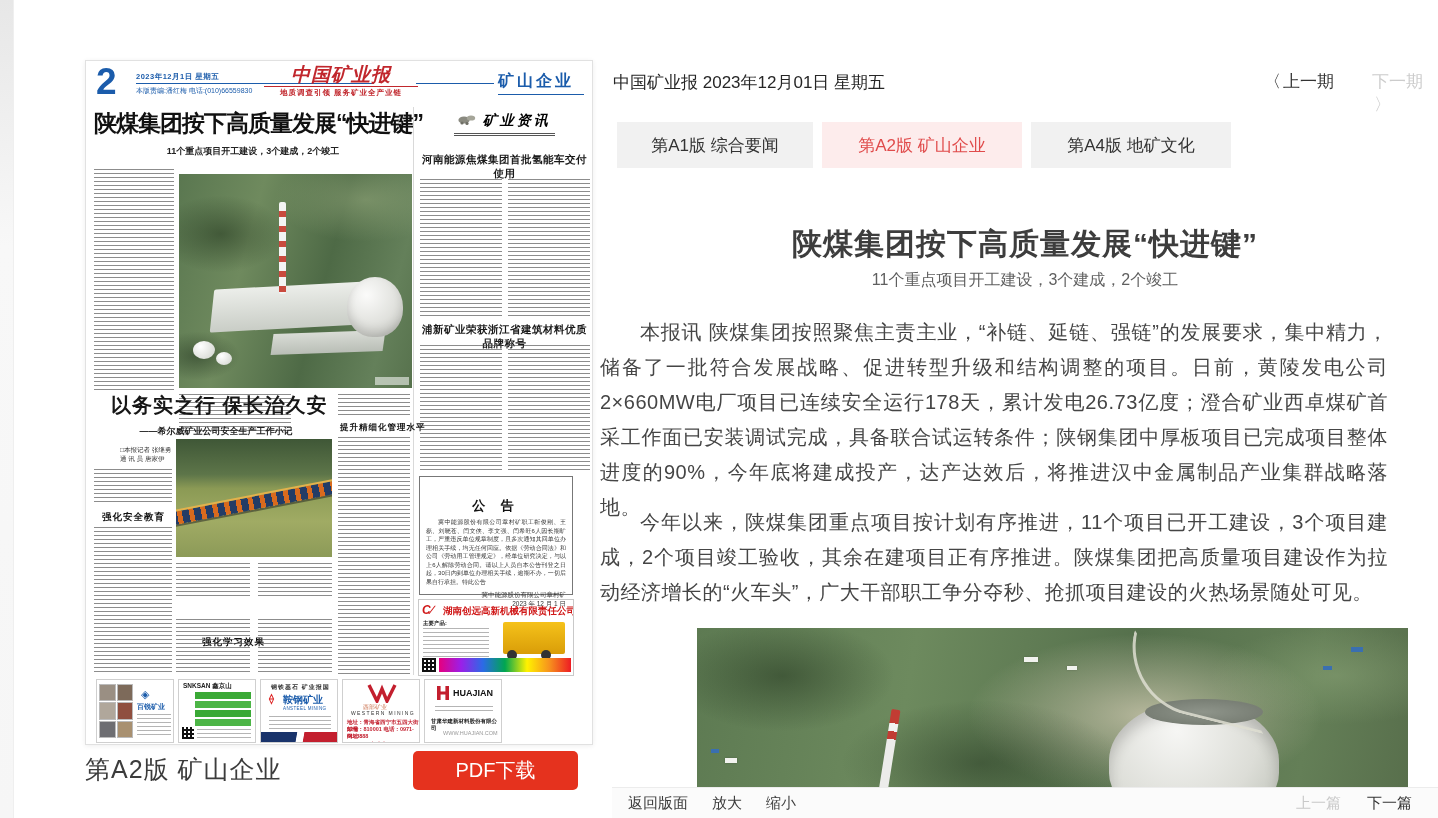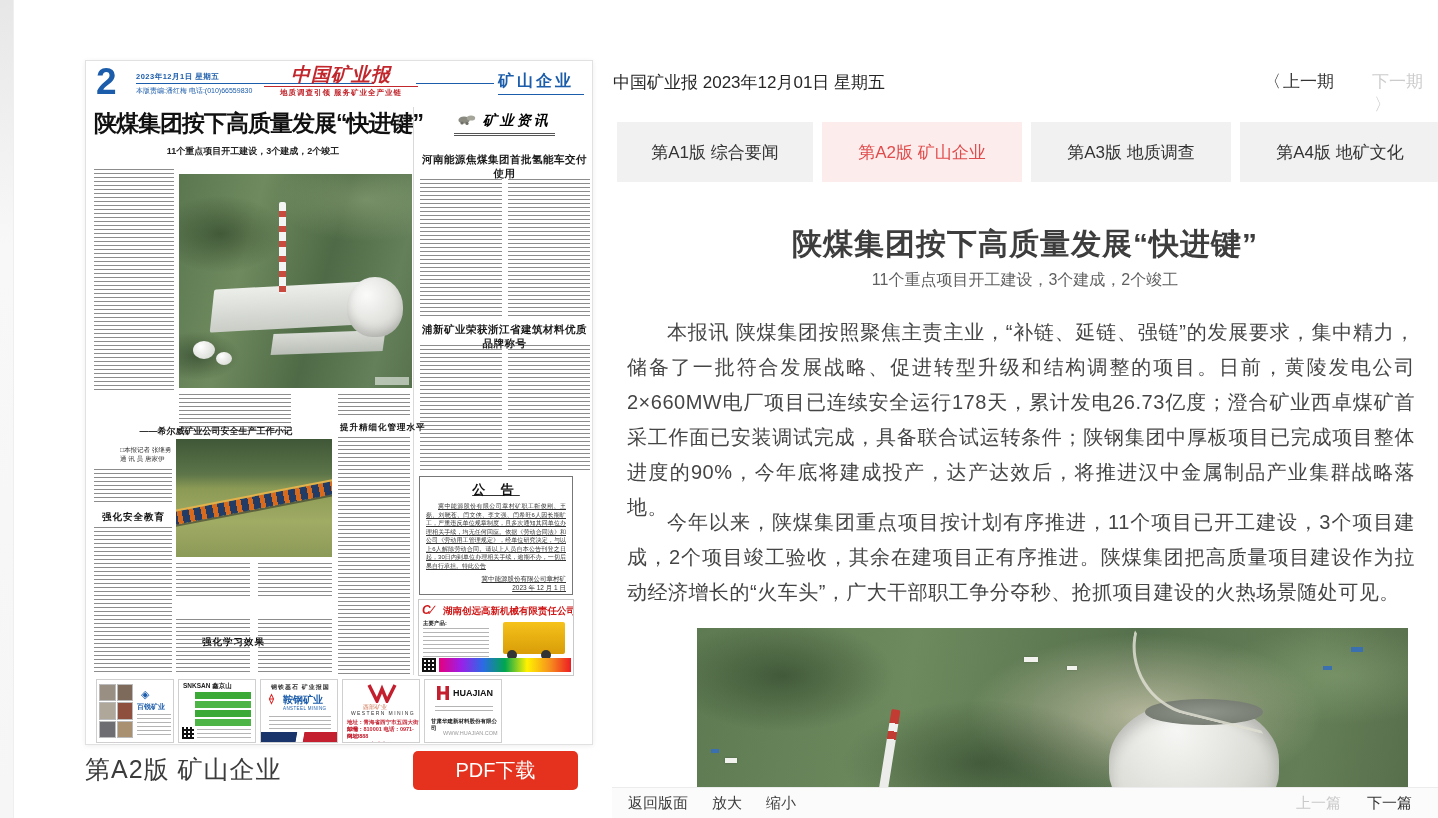--- a/index.html
+++ b/index.html
@@ -60,21 +60,21 @@
     background:repeating-linear-gradient(90deg,#d8ципa 0,#d86a1e 0 5px,#233c66 5px 12px);
     border-top:2px solid #e3b24c;box-shadow:0 2px 0 rgba(30,30,30,.5);}
   .p-subhead{font-size:9.5px;font-weight:bold;color:#111;letter-spacing:1px;}
 
   .nc-head{left:332px;top:50px;width:173px;text-align:center;}
   .nc-head-inner{display:inline-block;border-bottom:3px double #555;padding:0 4px 3px;}
   .nc-head-txt{font-size:14px;font-weight:bold;font-style:italic;color:#000000;letter-spacing:3px;
                font-family:"Liberation Serif",serif;}
   .nc-item{width:173px;text-align:center;font-size:10.5px;font-weight:bold;color:#1a1a1a;letter-spacing:.5px;}
 
-  .notice{left:333px;top:415px;width:154px;height:119px;border:1px solid #777;padding:4px 6px;text-decoration:underline;}
+  .notice{left:333px;top:415px;width:154px;height:119px;border:1px solid #777;padding:20px 6px;}
   .notice-title{text-align:center;font-size:13px;font-weight:bold;color:#111;letter-spacing:6px;}
   .notice-body{margin-top:3px;font-size:6px;line-height:8.5px;color:#333;text-align:justify;
                height:72px;overflow:hidden;text-indent:2em;}
   .notice-sign{text-align:right;font-size:6.5px;color:#333;line-height:9px;}
 
   .ad-cy{left:332px;top:538px;width:156px;height:77px;border:1px solid #c9c9c9;overflow:hidden;}
   .ad-cy-name{font-size:9.5px;font-weight:bold;color:#d01818;white-space:nowrap;}
   .cy-machine{background:linear-gradient(#f5c21a,#d99d08);border-radius:2px;}
   .rainbow{background:linear-gradient(90deg,#e6007e,#9b1fe8,#2b6be6,#00a650,#fff200,#f7941d,#ed1c24);}
   .qr{background:
@@ -94,28 +94,28 @@
            color:#fff;font-size:20px;font-family:"Liberation Sans",sans-serif;cursor:pointer;}
 
   
   .r-title{left:613px;top:71px;font-size:17px;color:#262626;}
   .issue-nav{top:70px;font-size:17px;}
   .issue-prev{left:1262px;color:#333;cursor:pointer;}
   .issue-next{left:1372px;color:#ccc;cursor:pointer;}
   .chev{display:inline-block;margin:0 2px;}
 
   .tabs{left:617px;top:122px;display:flex;gap:9px;}
-  .tab{width:200px;height:60px;display:flex;align-items:center;justify-content:center;
+  .tab{width:200px;height:46px;display:flex;align-items:center;justify-content:center;
        background:#f1f1f1;color:#333;font-size:17px;cursor:pointer;}
   .tab.first{width:196px;}
   .tab.active{background:#fdecec;color:#e04b4b;}
 
   .a-title{left:612px;top:224px;width:826px;text-align:center;font-size:30px;font-weight:600;color:#3d3d3d;letter-spacing:1px;}
   .a-sub{left:612px;top:270px;width:826px;text-align:center;font-size:16px;color:#5f5f5f;}
-  .a-body{left:627px;width:788px;font-size:20px;line-height:35px;color:#454545;
+  .a-body{left:600px;width:788px;font-size:20px;line-height:35px;color:#454545;
           text-align:justify;text-indent:2em;letter-spacing:.5px;}
 
   .big-photo{left:697px;top:628px;width:711px;height:159px;overflow:hidden;
     background-image:
       radial-gradient(160px 80px at 12% 30%,rgba(32,50,28,.5),transparent 70%),
       radial-gradient(200px 90px at 40% 85%,rgba(28,46,26,.45),transparent 70%),
       radial-gradient(260px 120px at 63% 55%,rgba(205,200,175,.8),transparent 68%),
       radial-gradient(180px 70px at 90% 30%,rgba(140,165,120,.5),transparent 70%),
       linear-gradient(100deg,#5d7a52,#6d8a5e 30%,#55704c 60%,#647f57 85%,#586f4c);}
   .bp-tower{left:58%;bottom:-34px;width:170px;height:120px;border-radius:50% 50% 40% 40%;
@@ -169,20 +169,21 @@
       <div class="abs plant-strip2"></div>
       <div class="abs chimney1"></div>
       <div class="abs ctower1"></div>
       <div class="abs tank" style="left:6%;top:78%;width:22px;height:18px;"></div>
       <div class="abs tank" style="left:16%;top:83%;width:16px;height:13px;"></div>
       <div class="abs caption-sq"></div>
     </div>
 
     <div class="abs ft" style="left:93px;top:333px;width:112px;height:40px;"></div>
 
+    <div class="abs p-headline2">以务实之行  保长治久安</div>
     <div class="abs p-sub2">——希尔威矿业公司安全生产工作小记</div>
     <div class="abs byline" style="left:34px;top:384px;">
       <div>□本报记者  张继勇</div>
       <div>通 讯 员  唐家伊</div>
     </div>
     <div class="abs ft" style="left:8px;top:408px;width:78px;height:36px;"></div>
     <div class="abs p-subhead" style="left:16px;top:450px;">强化安全教育</div>
     <div class="abs ft" style="left:8px;top:466px;width:78px;height:148px;"></div>
 
     <div class="abs photo-frame photo2">
@@ -297,21 +298,20 @@
   <div class="abs issue-nav issue-prev">
     <span class="chev">〈</span><span>上一期</span>
   </div>
   <div class="abs issue-nav issue-next">
     <span>下一期</span><span class="chev">〉</span>
   </div>
 
   <div class="abs tabs">
     <div class="tab first">第A1版 综合要闻</div>
     <div class="tab active">第A2版 矿山企业</div>
-    <div class="tab">第A3版 地质调查</div>
     <div class="tab">第A4版 地矿文化</div>
   </div>
 
   <h1 class="abs a-title" style="margin:0;">陕煤集团按下高质量发展“快进键”</h1>
   <div class="abs a-sub">11个重点项目开工建设，3个建成，2个竣工</div>
 
   <p class="abs a-body" style="top:315px;margin:0;">本报讯 陕煤集团按照聚焦主责主业，“补链、延链、强链”的发展要求，集中精力，储备了一批符合发展战略、促进转型升级和结构调整的项目。日前，黄陵发电公司2×660MW电厂项目已连续安全运行178天，累计发电26.73亿度；澄合矿业西卓煤矿首采工作面已安装调试完成，具备联合试运转条件；陕钢集团中厚板项目已完成项目整体进度的90%，今年底将建成投产，达产达效后，将推进汉中金属制品产业集群战略落地。</p>
   <p class="abs a-body" style="top:505px;margin:0;">今年以来，陕煤集团重点项目按计划有序推进，11个项目已开工建设，3个项目建成，2个项目竣工验收，其余在建项目正有序推进。陕煤集团把高质量项目建设作为拉动经济增长的“火车头”，广大干部职工争分夺秒、抢抓项目建设的火热场景随处可见。</p>
 
   <div class="abs big-photo">

